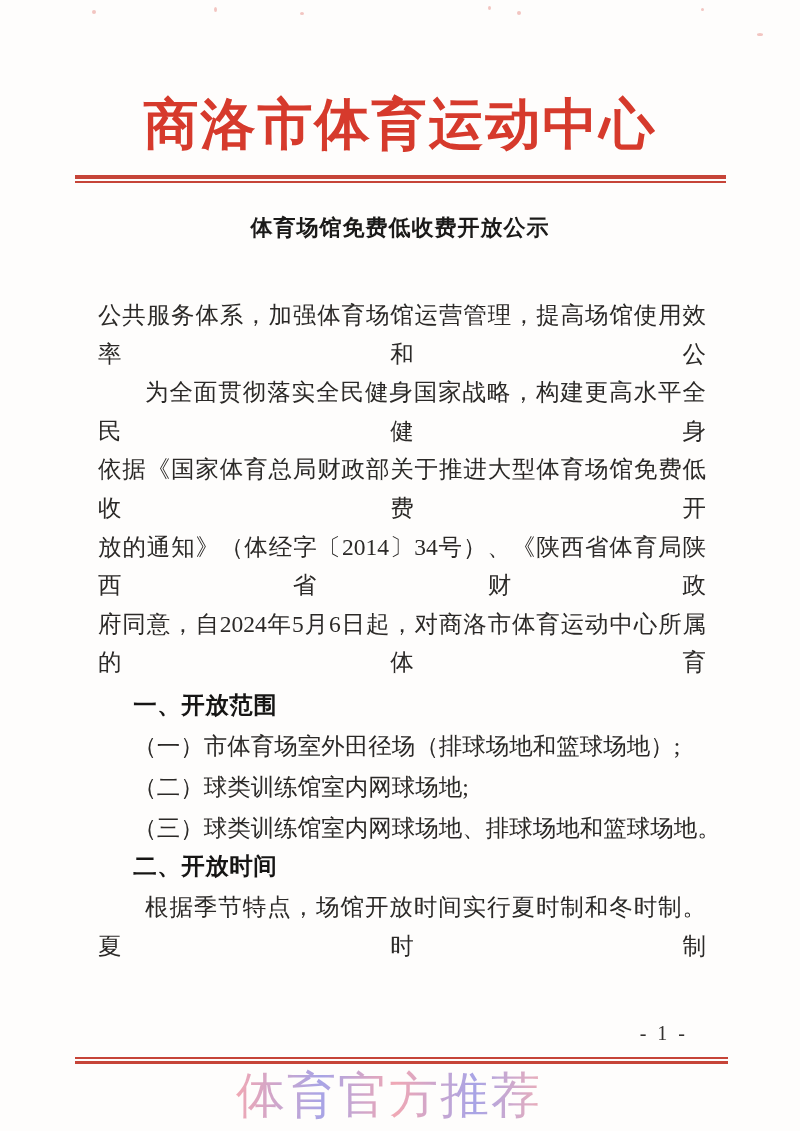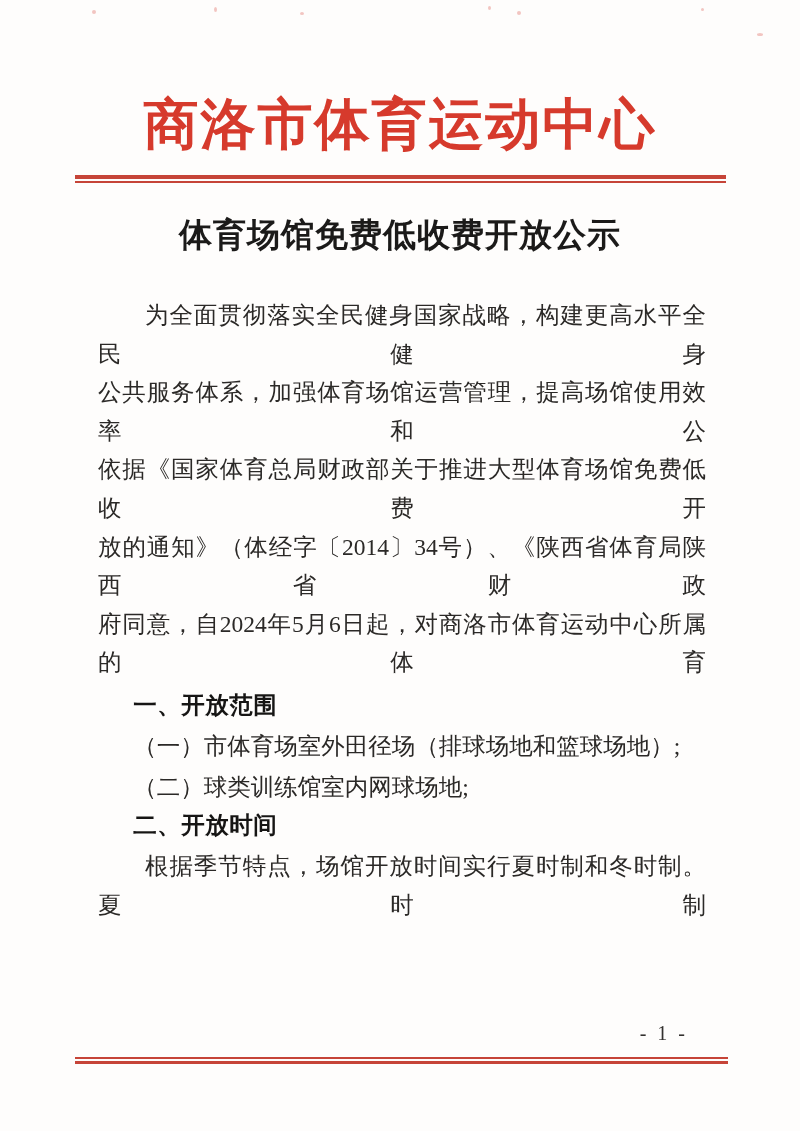--- a/index.html
+++ b/index.html
@@ -47,21 +47,21 @@
     border-top: 4px solid var(--rule-red, #c64438);
     border-bottom: 2px solid var(--rule-red, #c64438);
     background: transparent;
   }
   .doc-title {
     position: absolute;
     top: 213px;
     left: 0;
     width: 100%;
     text-align: center;
-    font-size: 33px;
+    font-size: 22px;
     font-weight: 700;
     letter-spacing: 1px;
     color: #1b1a19;
     white-space: nowrap;
   }
   
   .body-block {
     position: absolute;
     top: 296px;
     left: 98px;
@@ -149,33 +149,35 @@
   <div class="speck" style="left:517px; top:11px; width:4px; height:4px;"></div>
   <div class="speck" style="left:701px; top:8px;  width:3px; height:3px;"></div>
   <div class="speck" style="left:757px; top:33px; width:6px; height:3px;"></div>
 
   <div class="org-title">商洛市体育运动中心</div>
   <div class="head-rule"></div>
 
   <div class="doc-title">体育场馆免费低收费开放公示</div>
 
   <div class="body-block">
+    <div class="line fill">公共服务体系，加强体育场馆运营管理，提高场馆使用效率和公</div>
     <div class="line fill indent">为全面贯彻落实全民健身国家战略，构建更高水平全民健身</div>
-    <div class="line fill">公共服务体系，加强体育场馆运营管理，提高场馆使用效率和公</div>
     <div class="line fill">依据《国家体育总局财政部关于推进大型体育场馆免费低收费开</div>
     <div class="line fill">放的通知》（体经字〔2014〕34号）、《陕西省体育局陕西省财政</div>
     <div class="line fill">府同意，自2024年5月6日起，对商洛市体育运动中心所属的体育</div>
 
     <div class="sec-heading h1">一、开放范围</div>
 
     <div class="list-item">（一）市体育场室外田径场（排球场地和篮球场地）;</div>
     <div class="list-item">（二）球类训练馆室内网球场地;</div>
+    <div class="list-item">（三）球类训练馆室内网球场地、排球场地和篮球场地。</div>
 
     <div class="sec-heading h2">二、开放时间</div>
 
     <div class="line fill indent para2">根据季节特点，场馆开放时间实行夏时制和冬时制。夏时制</div>
 
   </div>
 
   <div class="page-number">- 1 -</div>
   <div class="foot-rule"></div>
+  <div class="watermark">体育官方推荐</div>
 
 </div>
 
 </body></html>

